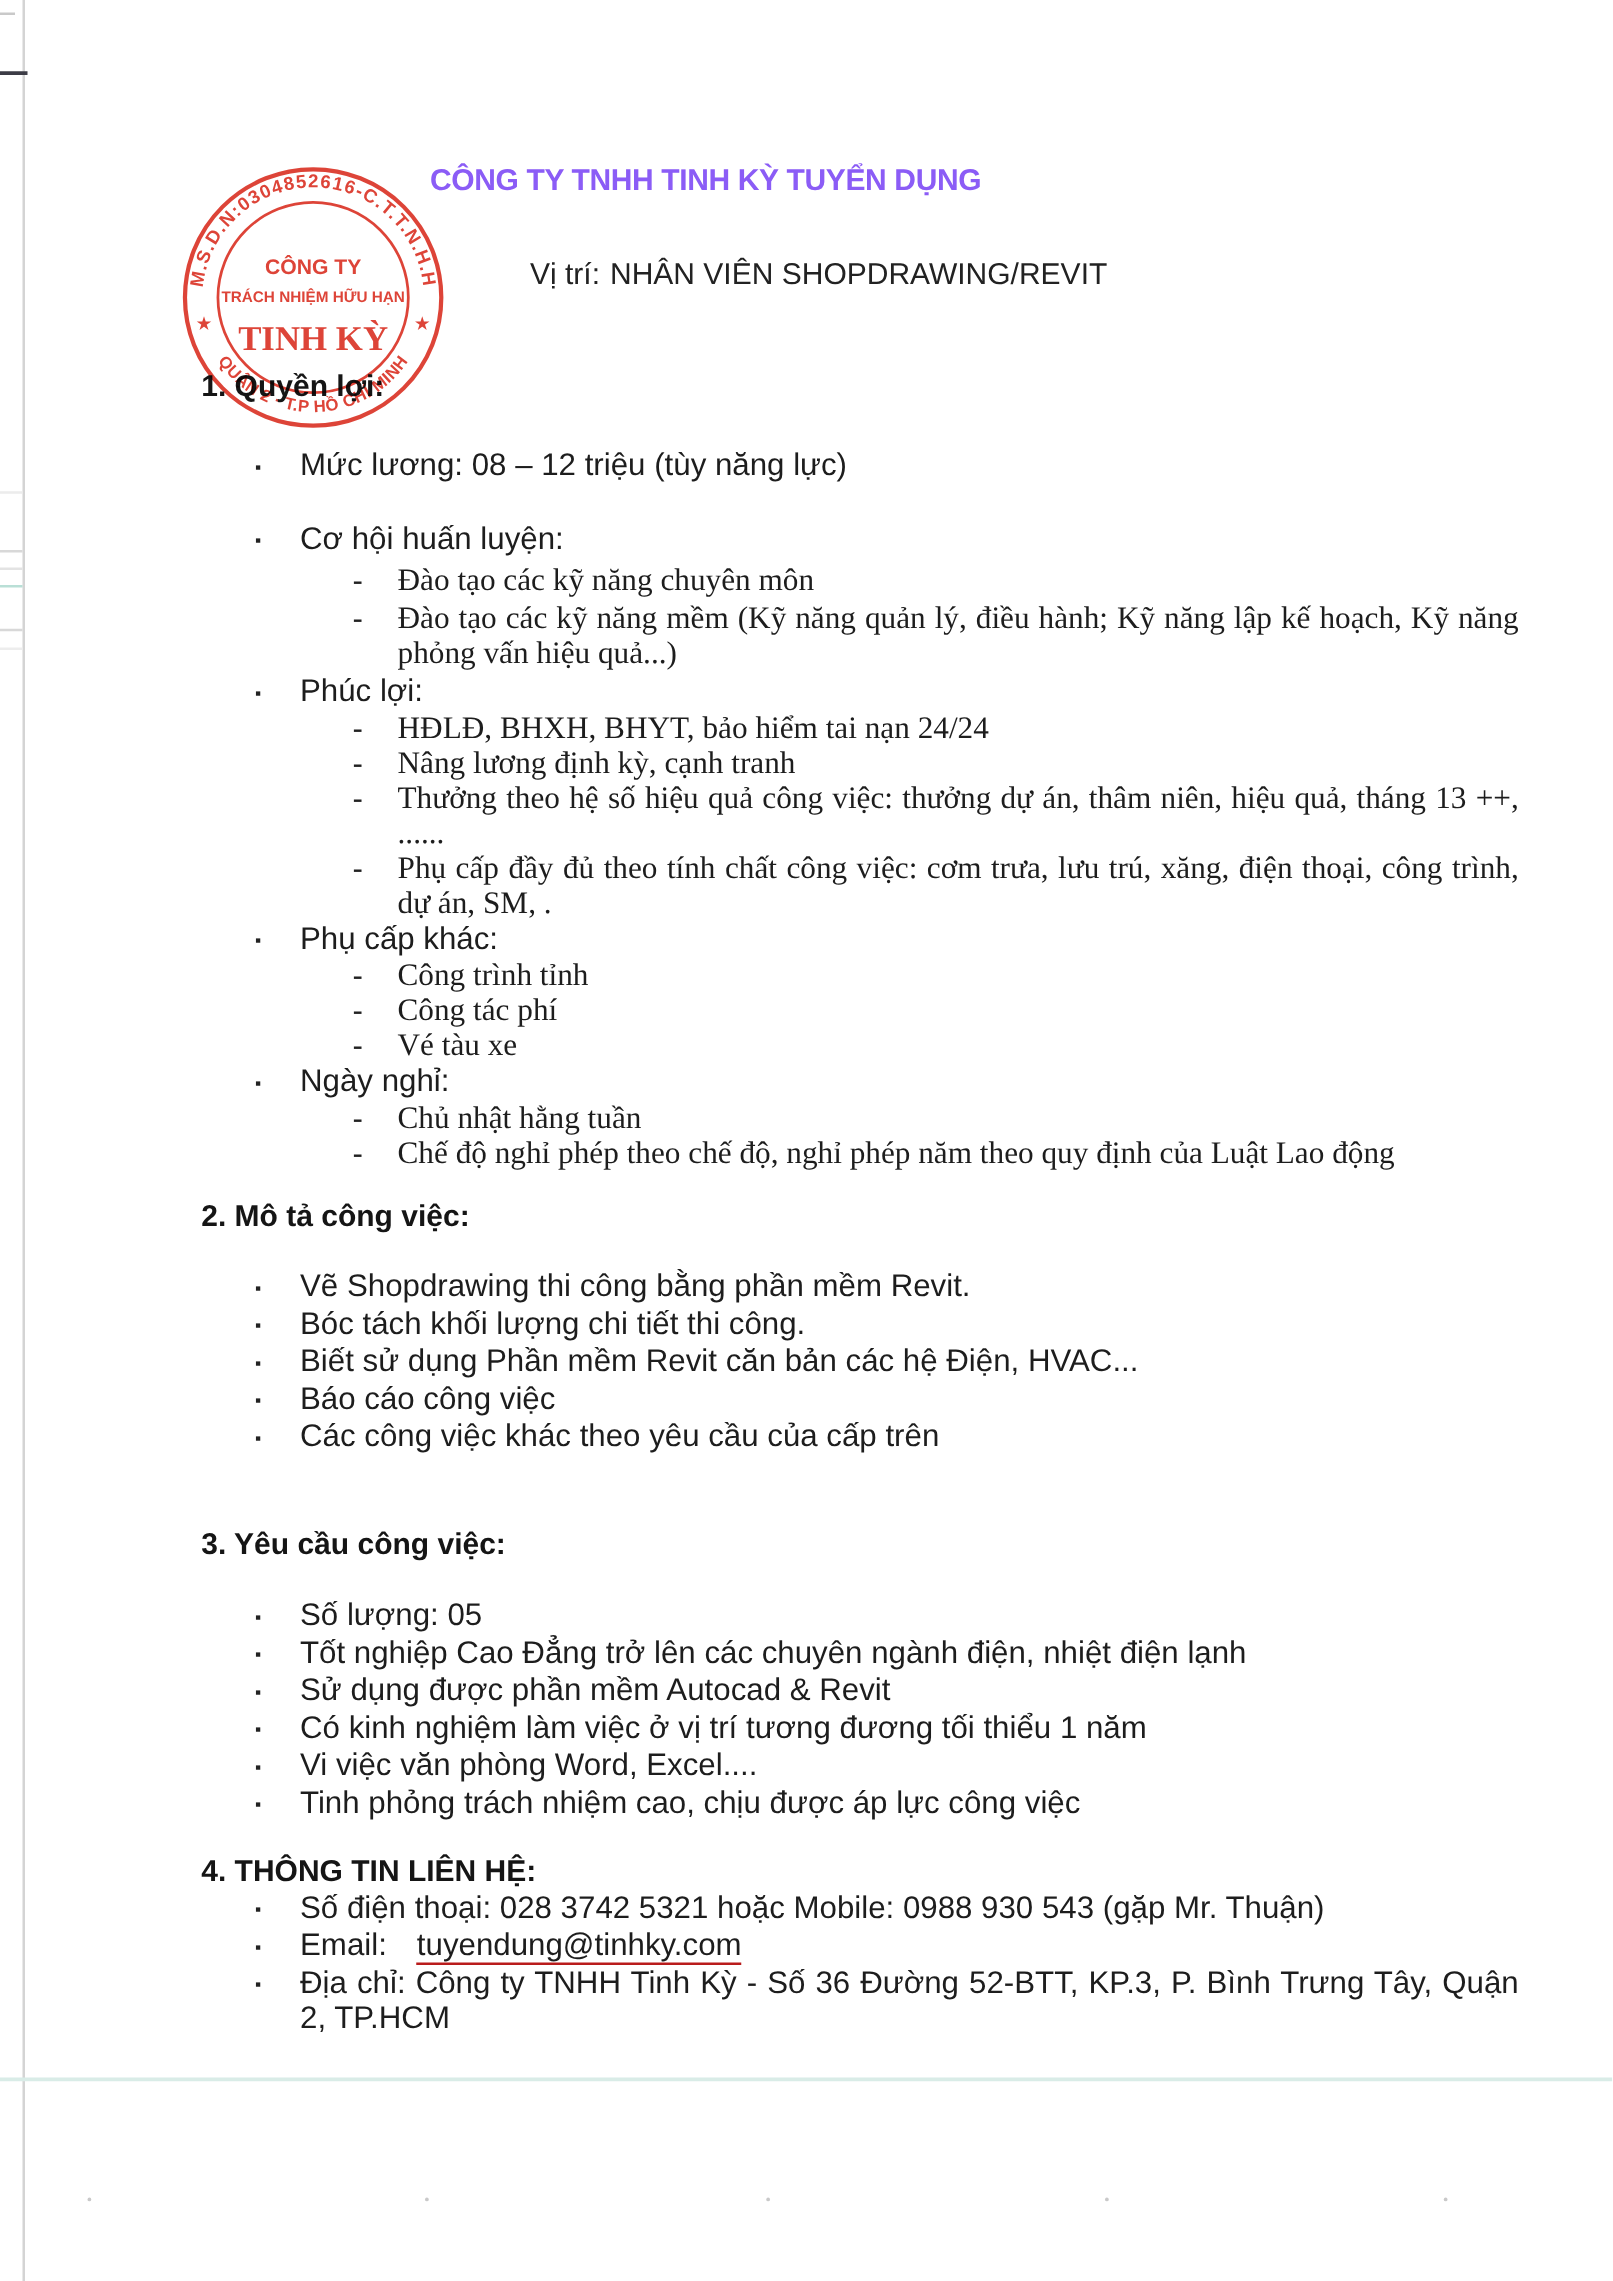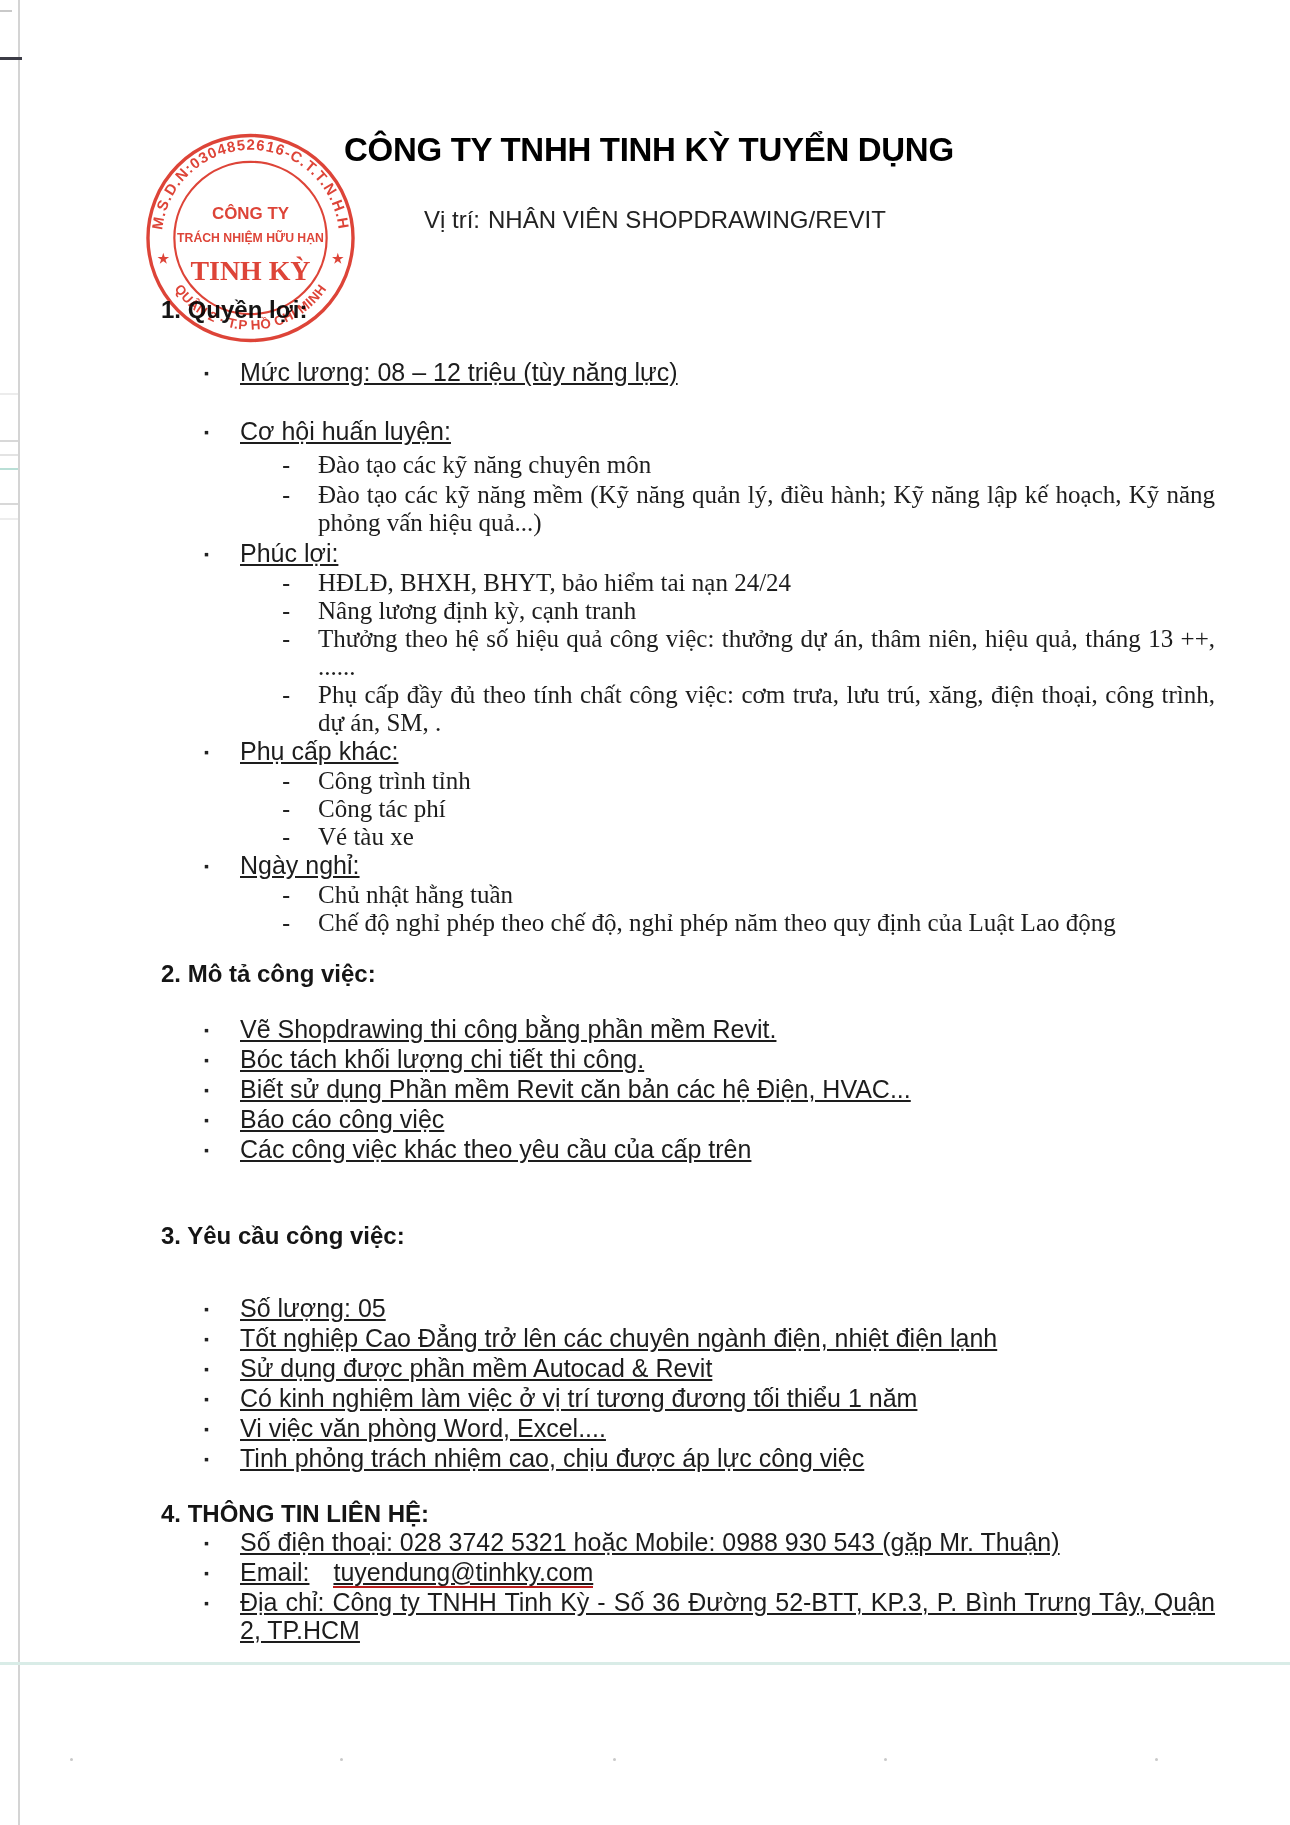--- a/index.html
+++ b/index.html
@@ -1,36 +1,36 @@
 <!DOCTYPE html>
 <html><head>
 <meta charset="utf-8">
 <style>
   html,body{margin:0;padding:0;background:#fff;}
   .page{position:relative;width:1290px;height:1825px;background:#ffffff;overflow:hidden;
         font-family:"Liberation Sans",sans-serif;color:#1d1d1d;}
 
   
-  .title{position:absolute;left:344px;top:131px;font-size:33px;font-weight:700;
-         letter-spacing:-0.3px;color:#000000;white-space:nowrap;}
+  .title{position:absolute;left:344px;top:131px;font-size:24px;font-weight:700;
+         letter-spacing:-0.3px;color:#8b5cf6;white-space:nowrap;}
   .subtitle{position:absolute;left:424px;top:206px;font-size:24px;color:#222;white-space:nowrap;}
   .pos-val{font-weight:400;margin-left:8px;}
 
   
   .doc{position:absolute;left:0;top:296px;width:1290px;}
   .h{margin-left:161px;font-size:24px;font-weight:700;line-height:28px;color:#151515;}
   .b{display:flex;margin-left:204px;line-height:28px;font-size:25px;}
   .b>.mk{flex:none;width:36px;font-size:14px;line-height:30px;color:#222;}
-  .b>.txt{width:975px;text-align:justify;text-decoration:underline;}
+  .b>.txt{width:975px;text-align:justify;}
   .s{display:flex;margin-left:282px;line-height:28px;font-size:25px;}
   .s>.mk{flex:none;width:36px;font-size:25px;line-height:28px;color:#222;}
   .s>.txt{width:897px;text-align:justify;font-family:Liberation Serif, serif;}
   .link{border-bottom:2px solid #b91c1c;margin-left:24px;padding-bottom:0;}
   .mb2{margin-bottom:2px}.mb4{margin-bottom:4px}.mb23{margin-bottom:23px}
-  .mb26{margin-bottom:26px}.mb27{margin-bottom:27px}.mb28{margin-bottom:44px}
+  .mb26{margin-bottom:26px}.mb27{margin-bottom:27px}.mb28{margin-bottom:28px}
   .mb29{margin-bottom:29px}.mb30{}.mb34{margin-bottom:34px}
   .mb57{margin-bottom:57px}
 
   
   .stamp{position:absolute;left:141px;top:127px;width:219px;height:222px;
          mix-blend-mode:multiply;opacity:.95;z-index:3;}
   .st{fill:#dc3a2d;font-family:"Liberation Sans",sans-serif;font-weight:700;}
   .st-serif{font-family:"Liberation Serif",serif;}
 
   

